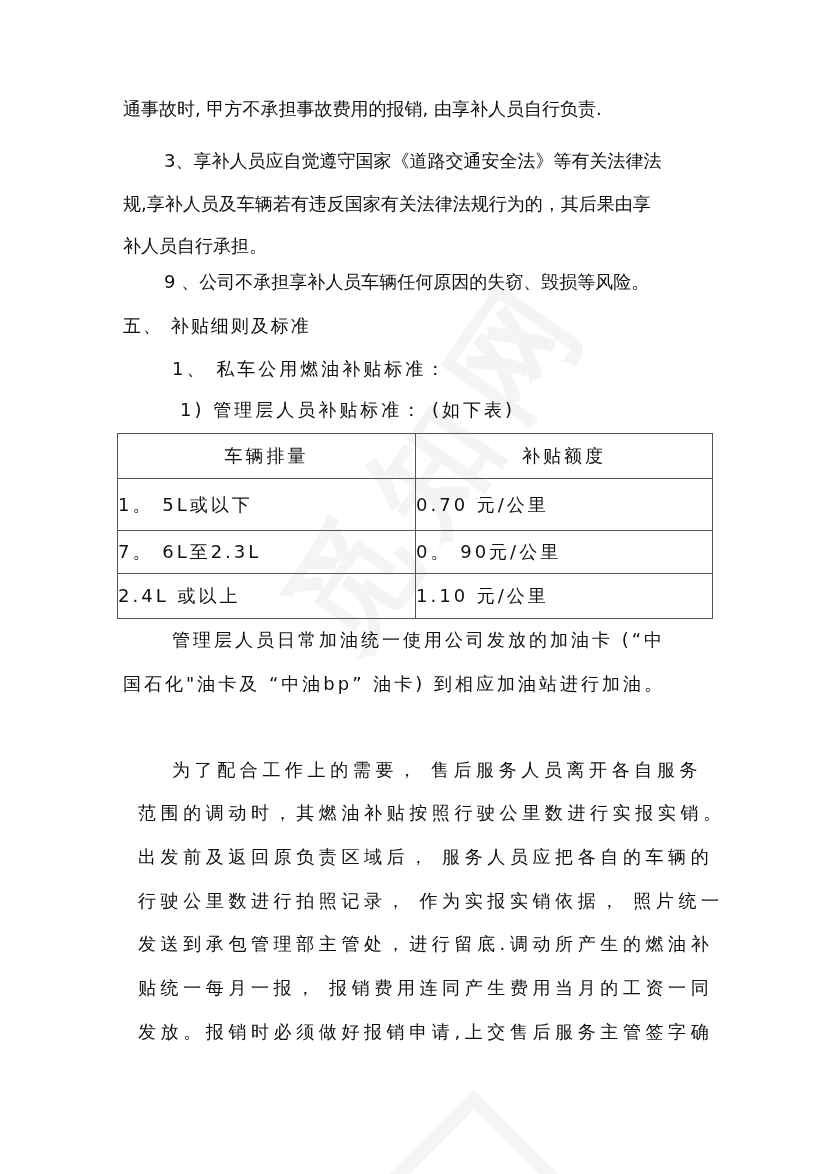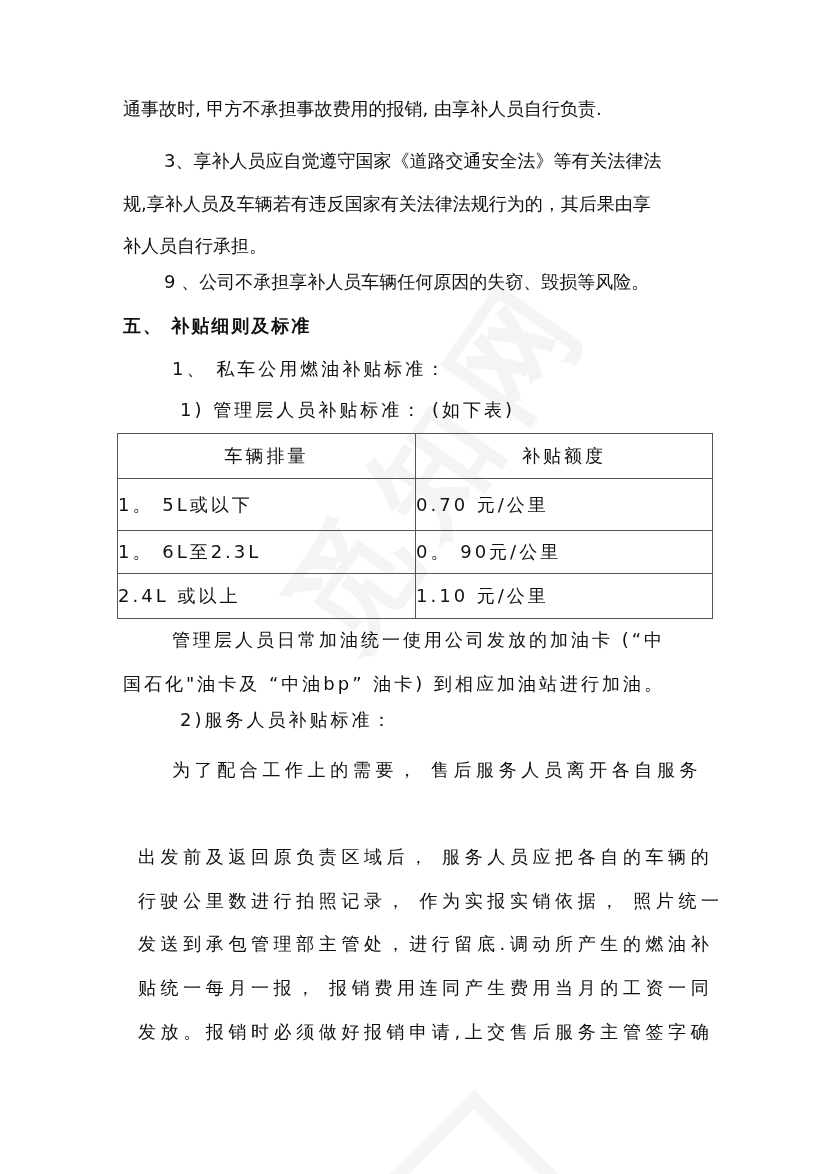--- a/index.html
+++ b/index.html
@@ -44,21 +44,21 @@
       transform: rotate(45deg);
       pointer-events: none;
     }
     .line {
       position: absolute;
       font-size: 18px;
       line-height: 24px;
       white-space: nowrap;
     }
     .heading {
-      font-weight: bold;
+      font-weight: normal;
       letter-spacing: 2px;
     }
     .spaced {
       letter-spacing: 3px;
     }
     .wide {
       letter-spacing: 4.6px;
     }
     table.subsidy {
       position: absolute;
@@ -106,35 +106,35 @@
     <tbody>
         <tr class="r-head">
       <th class="c1">车辆排量</th>
       <th>补贴额度</th>
     </tr>
     <tr class="r-1">
       <td class="c1">1。 5L或以下</td>
       <td>0.70 元/公里</td>
     </tr>
     <tr class="r-2">
-      <td class="c1">1。 6L至2.3L</td>
+      <td class="c1">7。 6L至2.3L</td>
       <td>0。 90元/公里</td>
     </tr>
     <tr class="r-3">
       <td class="c1">2.4L 或以上</td>
       <td>1.10 元/公里</td>
     </tr>
   </tbody>
     </table>
 
   <div class="line spaced" style="left:172px; top:628px;">管理层人员日常加油统一使用公司发放的加油卡 (“中</div>
   <div class="line spaced" style="left:123px; top:672px;">国石化"油卡及 “中油bp” 油卡) 到相应加油站进行加油。</div>
 
-  <div class="line spaced" style="left:180px; top:708px;">2)服务人员补贴标准：</div>
 
   <div class="line wide" style="left:172px; top:758px;">为了配合工作上的需要， 售后服务人员离开各自服务</div>
+  <div class="line wide" style="left:138px; top:801px;">范围的调动时，其燃油补贴按照行驶公里数进行实报实销。</div>
   <div class="line wide" style="left:138px; top:889px;">行驶公里数进行拍照记录， 作为实报实销依据， 照片统一</div>
   <div class="line wide" style="left:138px; top:845px;">出发前及返回原负责区域后， 服务人员应把各自的车辆的</div>
   <div class="line wide" style="left:138px; top:932px;">发送到承包管理部主管处，进行留底.调动所产生的燃油补</div>
   <div class="line wide" style="left:138px; top:976px;">贴统一每月一报， 报销费用连同产生费用当月的工资一同</div>
   <div class="line wide" style="left:138px; top:1020px;">发放。报销时必须做好报销申请,上交售后服务主管签字确</div>
 
 </div>
 
 </body></html>

